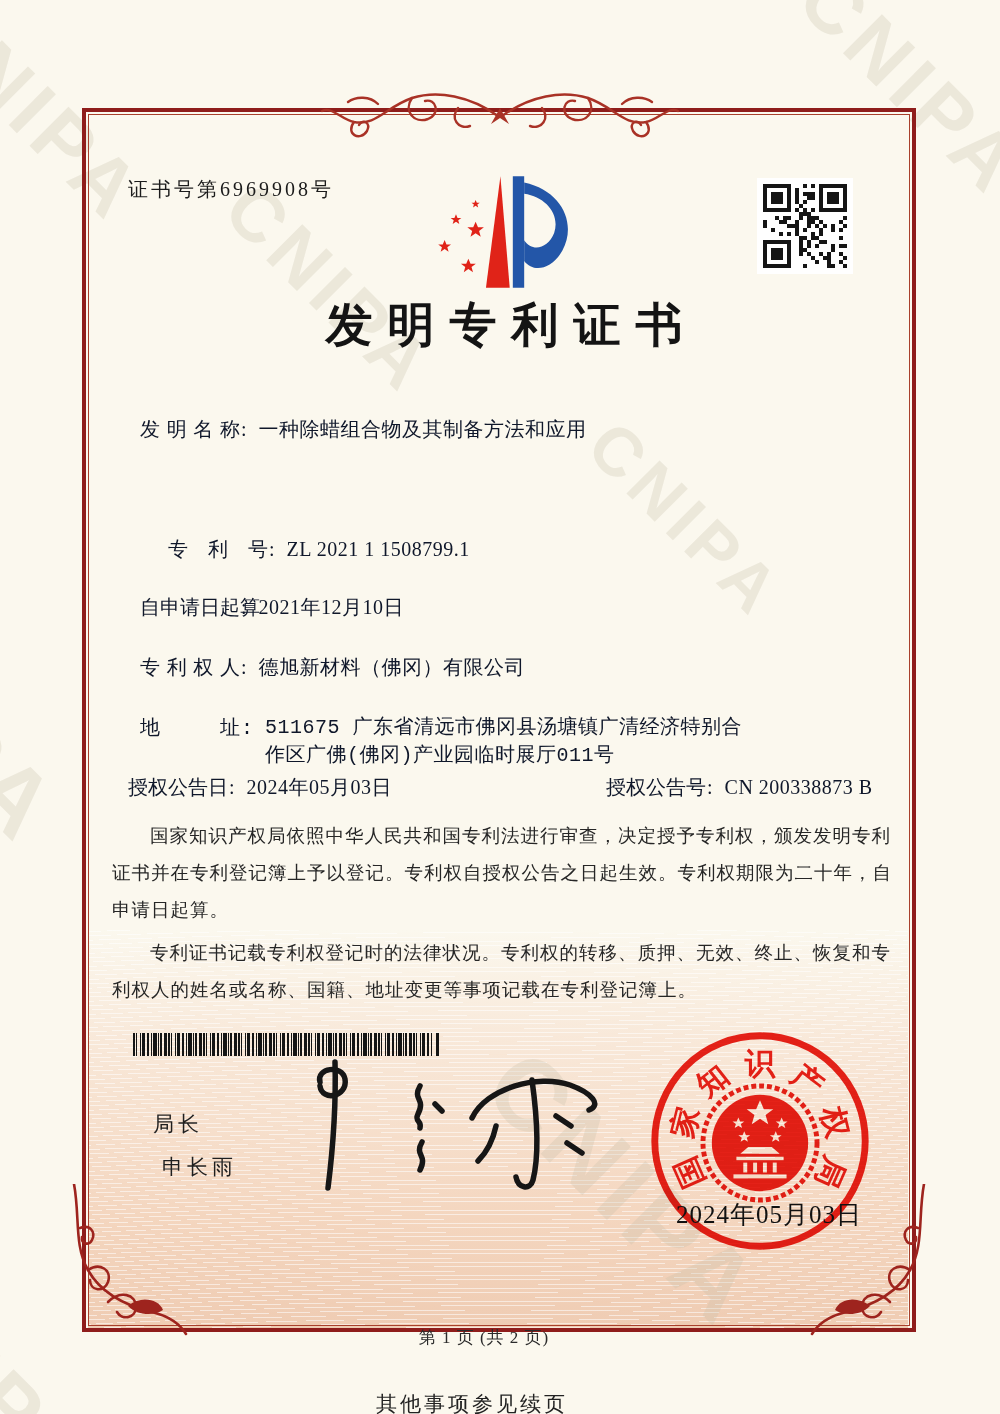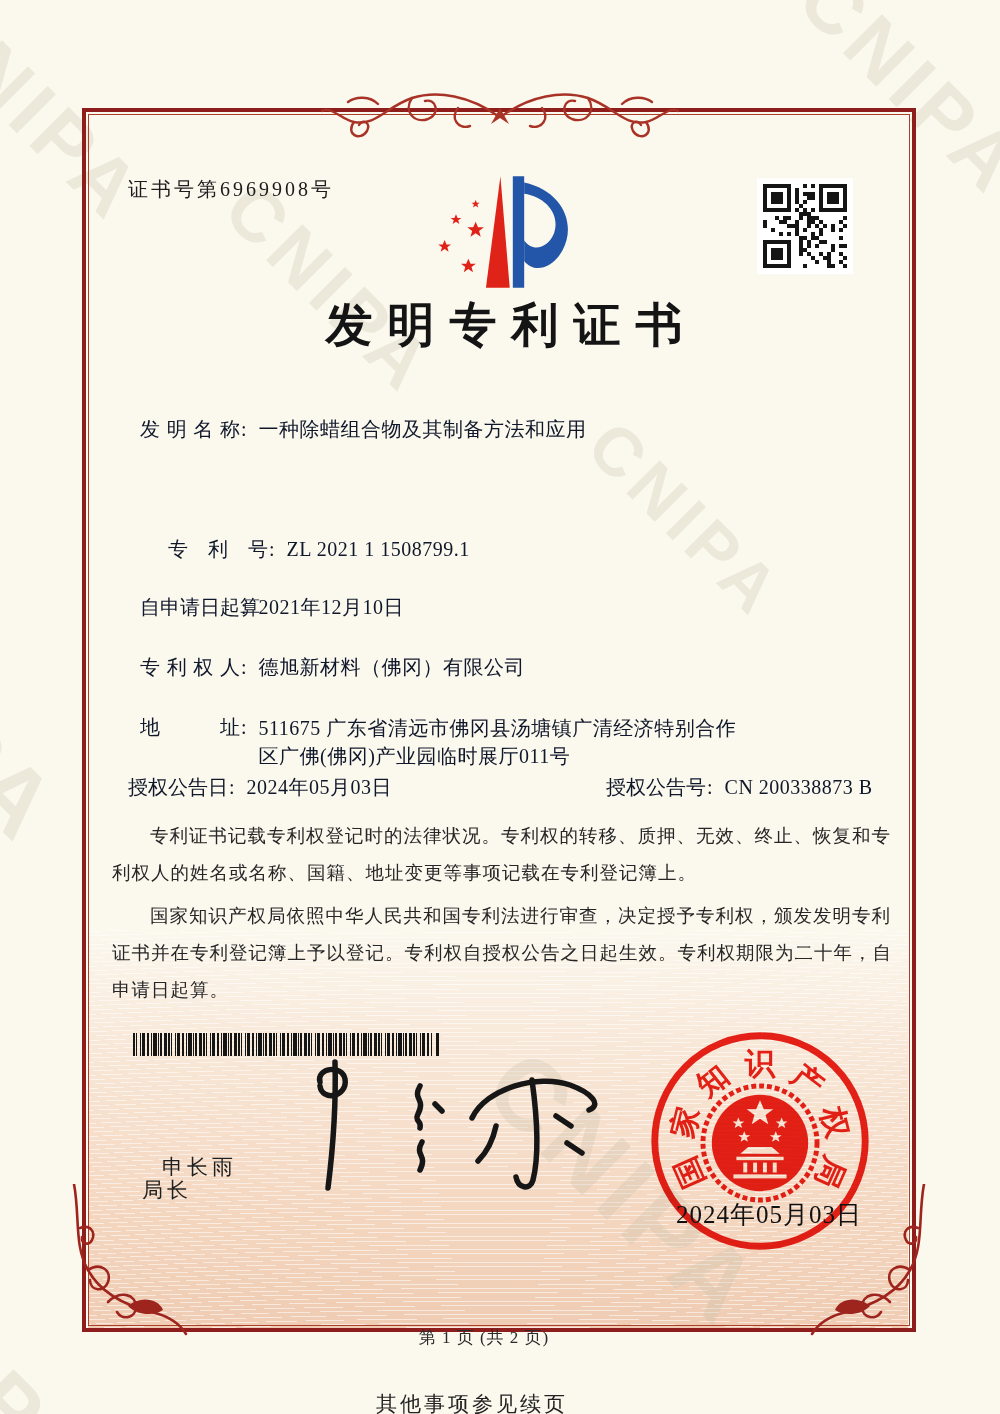--- a/index.html
+++ b/index.html
@@ -238,33 +238,33 @@
   </div>
   <div class="field-row" style="left:140px;top:536px;margin-left:28px;">
     <span class="f-label">专利号</span><span class="f-colon">:</span><span class="f-value">ZL 2021 1 1508799.1</span>
   </div>
   <div class="field-row" style="left:140px;top:594px;">
     <span class="f-label">自申请日起算</span><span class="f-colon">:</span><span class="f-value">2021年12月10日</span>
   </div>
   <div class="field-row" style="left:140px;top:654px;">
     <span class="f-label">专利权人</span><span class="f-colon">:</span><span class="f-value">德旭新材料（佛冈）有限公司</span>
   </div>
-  <div class="field-row" style="left:140px;top:714px;">
+  <div class="field-row" style="left:140px;top:714px;font-family:Liberation Mono, monospace;">
     <span class="f-label">地址</span><span class="f-colon">:</span><span class="f-value wrap">511675 广东省清远市佛冈县汤塘镇广清经济特别合作区广佛(佛冈)产业园临时展厅011号</span>
   </div>
   <div class="field-row" style="left:128px;top:774px;">
     <span class="f-label">授权公告日</span><span class="f-colon">:</span><span class="f-value">2024年05月03日</span>
     <span class="pair2">
       <span class="f-label">授权公告号</span><span class="f-colon">:</span><span class="f-value">CN 200338873 B</span>
     </span>
   </div>
 
   <div class="body-text">
+    <p>国家知识产权局依照中华人民共和国专利法进行审查，决定授予专利权，颁发发明专利证书并在专利登记簿上予以登记。专利权自授权公告之日起生效。专利权期限为二十年，自申请日起算。</p>
     <p>专利证书记载专利权登记时的法律状况。专利权的转移、质押、无效、终止、恢复和专利权人的姓名或名称、国籍、地址变更等事项记载在专利登记簿上。</p>
-    <p>国家知识产权局依照中华人民共和国专利法进行审查，决定授予专利权，颁发发明专利证书并在专利登记簿上予以登记。专利权自授权公告之日起生效。专利权期限为二十年，自申请日起算。</p>
   </div>
 
   <div class="barcode">
     <svg width="306" height="23" viewBox="0 0 306 23">
         <g id="bc-bars" fill="#151515">
           <rect x="0" y="0" width="2" height="23"></rect>
           <rect x="3" y="0" width="1" height="23"></rect>
           <rect x="7" y="0" width="1" height="23"></rect>
           <rect x="9" y="0" width="3" height="23"></rect>
           <rect x="14" y="0" width="2" height="23"></rect>
@@ -347,21 +347,21 @@
           <rect x="283" y="0" width="1" height="23"></rect>
           <rect x="287" y="0" width="1" height="23"></rect>
           <rect x="289" y="0" width="3" height="23"></rect>
           <rect x="294" y="0" width="2" height="23"></rect>
           <rect x="298" y="0" width="1" height="23"></rect>
           <rect x="303" y="0" width="3" height="23"></rect>
         </g>
       </svg>
   </div>
 
-  <div class="official" style="top:1176px;">局长</div>
+  <div class="official" style="top:1110px;margin-left:11px;">局长</div>
   <div class="official" style="top:1153px;margin-left:20px;">申长雨</div>
 
   <svg class="sig" width="340" height="142" viewBox="0 0 340 142">
     <g stroke="#161616" stroke-width="5.5" fill="none" stroke-linecap="round" stroke-linejoin="round">
       <path d="M48,26 C44,12 70,8 73,23 C76,41 50,46 48,30"></path>
       <path d="M63,6 C64,42 61,92 56,132"></path>
       <path d="M148,30 C140,44 154,42 146,58 C142,66 150,64 148,72"></path>
       <path d="M150,86 C142,100 156,98 148,114"></path>
       <path d="M163,48 l7,7"></path>
       <path d="M200,62 C214,32 266,18 298,29 C320,37 330,49 317,54"></path>

